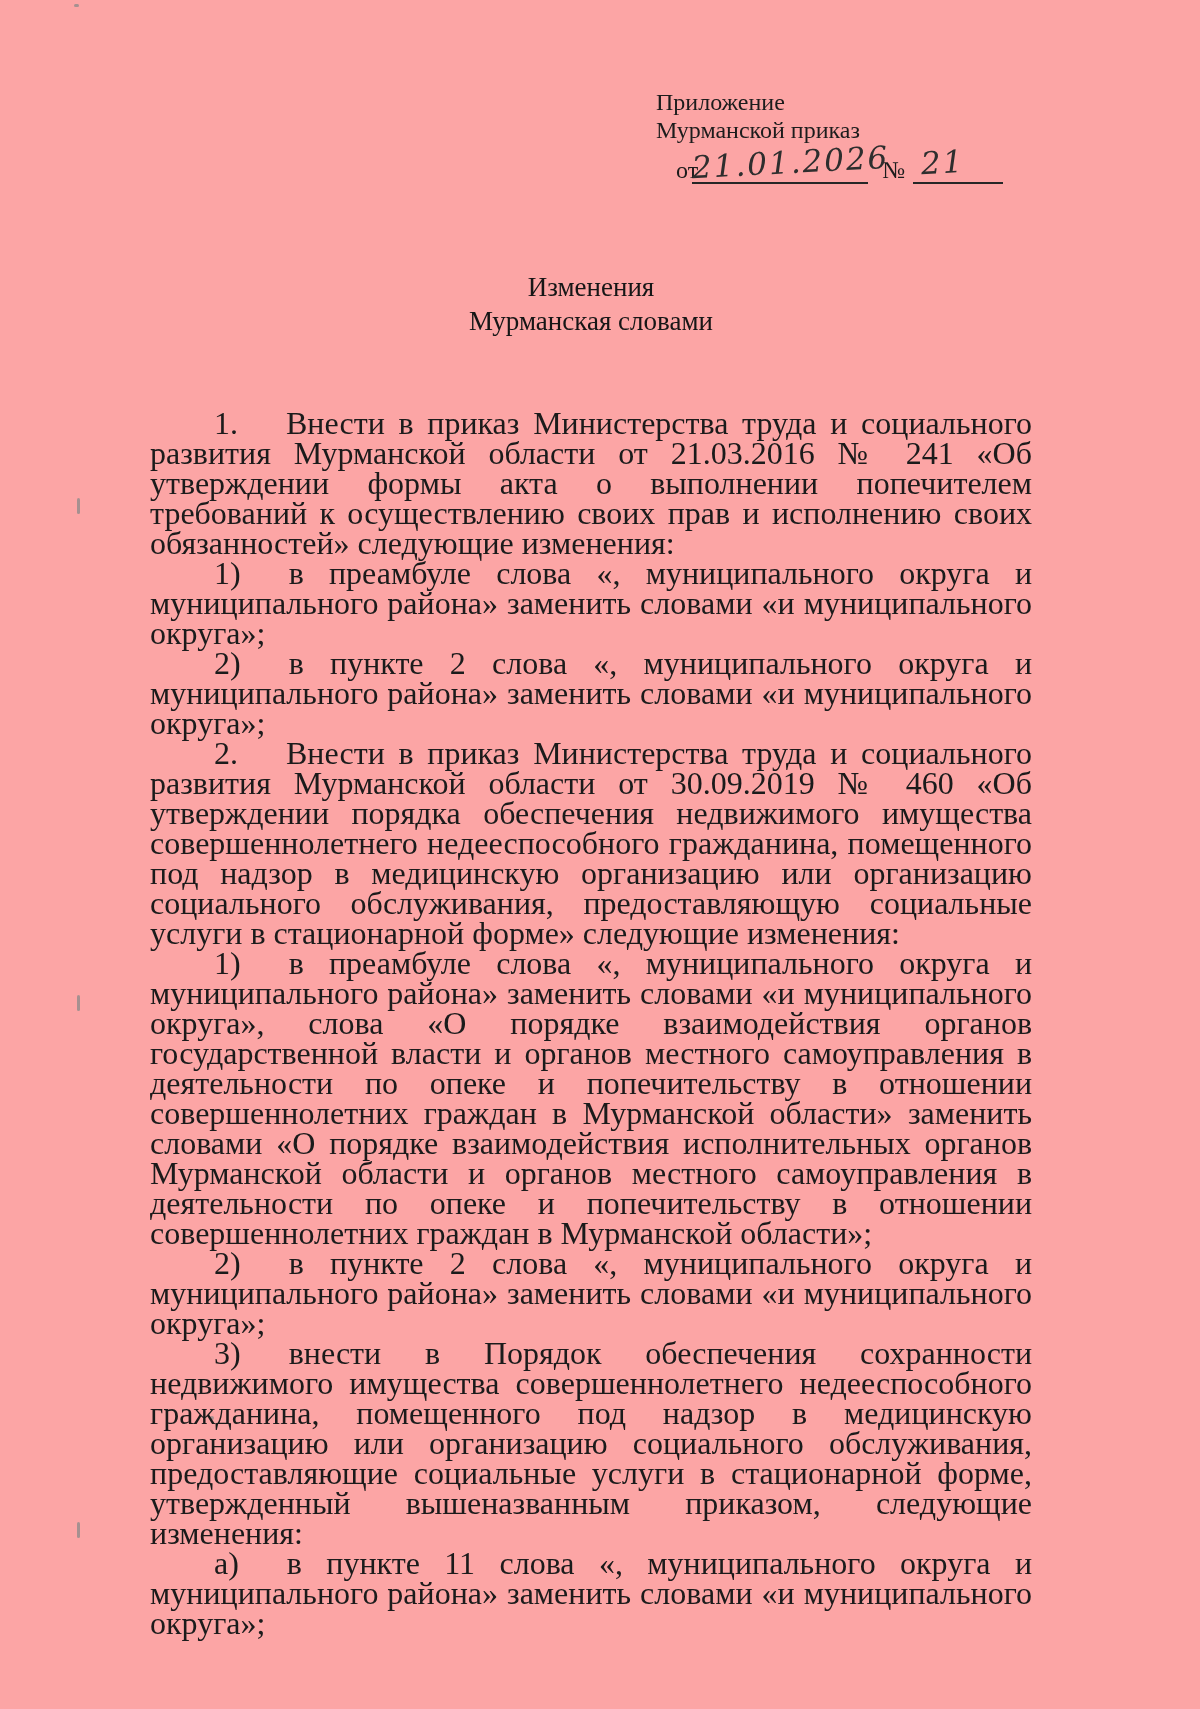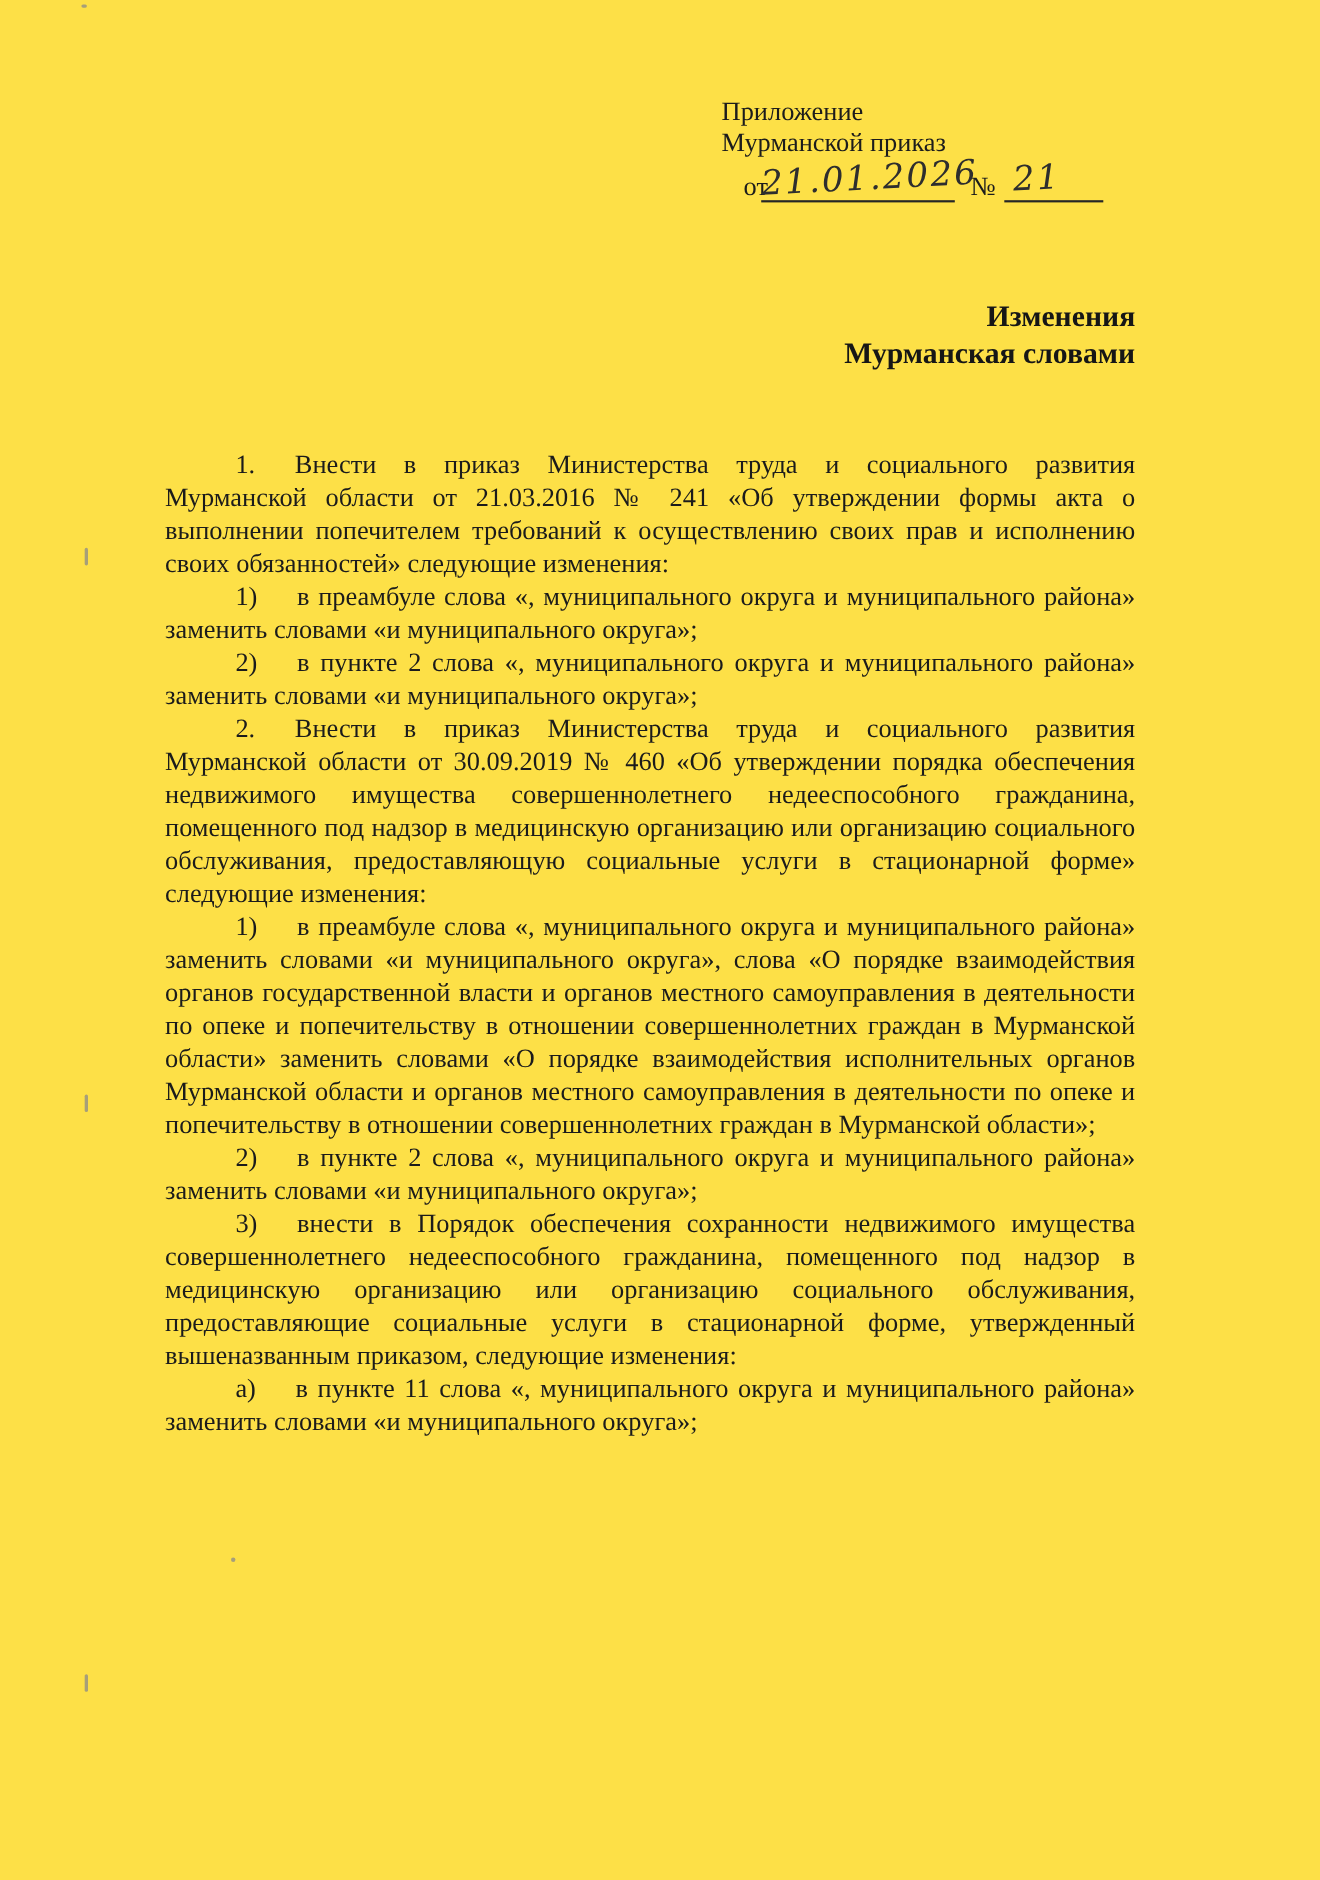--- a/index.html
+++ b/index.html
@@ -6,21 +6,21 @@
   html, body { background: #ffffff; }
   body {
     font-family: "Liberation Serif", serif;
     color: #1b1b1b;
     -webkit-font-smoothing: antialiased;
   }
   .page {
     position: relative;
     width: 1200px;
     height: 1709px;
-    background: #fde047;
+    background: #fca5a5;
     overflow: hidden;
   }
 
   
   .header-block {
     position: absolute;
     left: 656px;
     top: 88px;
     width: 430px;
     font-size: 24px;
@@ -55,34 +55,34 @@
     color: #2e2e2e;
     transform: rotate(-3deg) translateY(-3px);
   }
 
   
   .title-block {
     position: absolute;
     left: 150px;
     top: 270px;
     width: 882px;
-    text-align: right;
-    font-weight: bold;
+    text-align: center;
+    font-weight: normal;
     font-size: 27px;
     line-height: 34px;
     color: #161616;
   }
 
   
   .body-block {
     position: absolute;
     left: 150px;
     top: 408px;
     width: 882px;
-    font-size: 24px;
+    font-size: 32px;
     line-height: 30px;
     text-align: justify;
     color: #1b1b1b;
   }
   .body-block p { text-indent: 64px; }
 
   
   .artifact {
     position: absolute;
     background: #8a8a8a;

